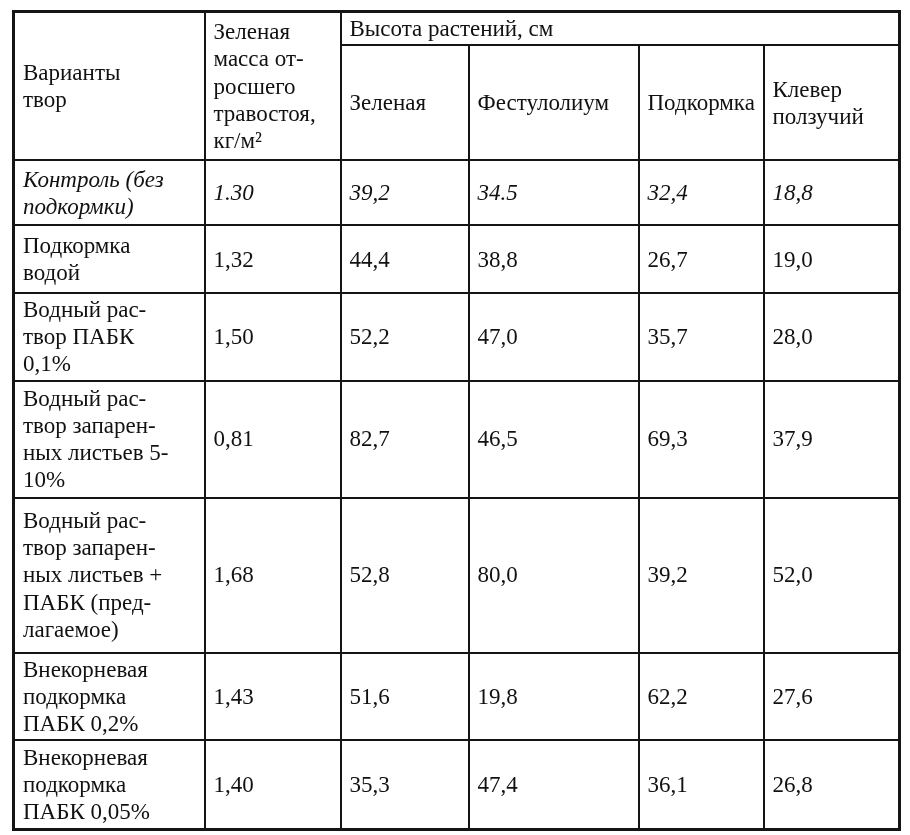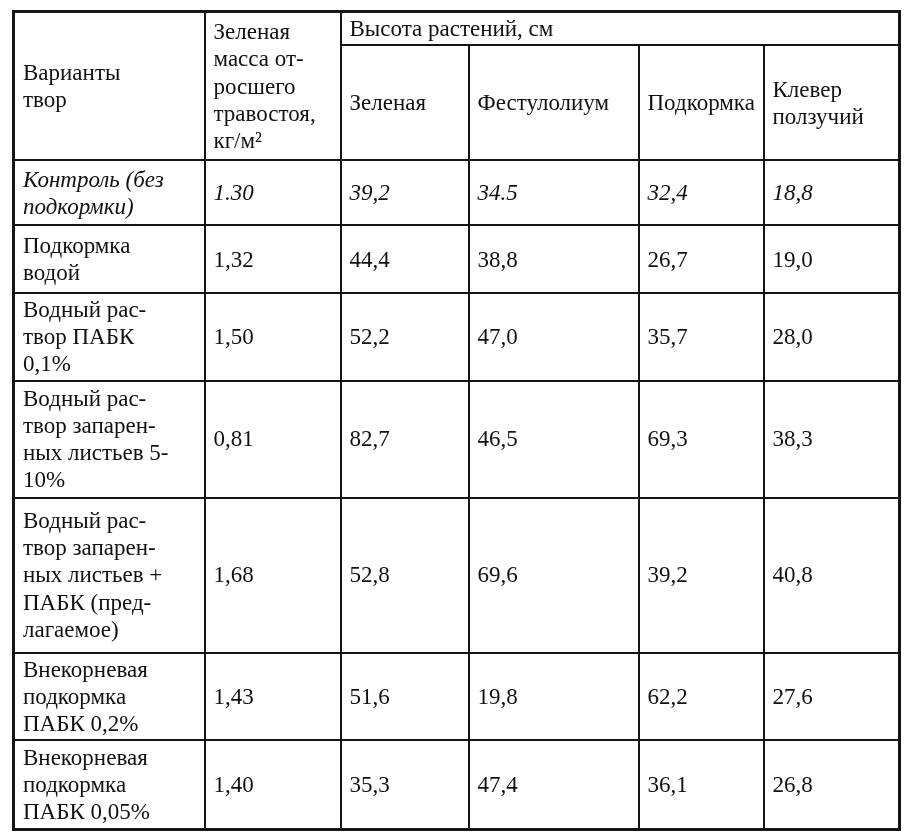--- a/index.html
+++ b/index.html
@@ -114,33 +114,33 @@
       </tr>
       <tr>
         <td>Водный рас-
 твор запарен-
 ных листьев 5-
 10%</td>
         <td>0,81</td>
         <td>82,7</td>
         <td>46,5</td>
         <td>69,3</td>
-        <td>38,3</td>
+        <td>37,9</td>
       </tr>
       <tr>
         <td>Водный рас-
 твор запарен-
 ных листьев +
 ПАБК (пред-
 лагаемое)</td>
         <td>1,68</td>
         <td>52,8</td>
-        <td>69,6</td>
+        <td>80,0</td>
         <td>39,2</td>
-        <td>40,8</td>
+        <td>52,0</td>
       </tr>
       <tr>
         <td>Внекорневая
 подкормка
 ПАБК 0,2%</td>
         <td>1,43</td>
         <td>51,6</td>
         <td>19,8</td>
         <td>62,2</td>
         <td>27,6</td>

